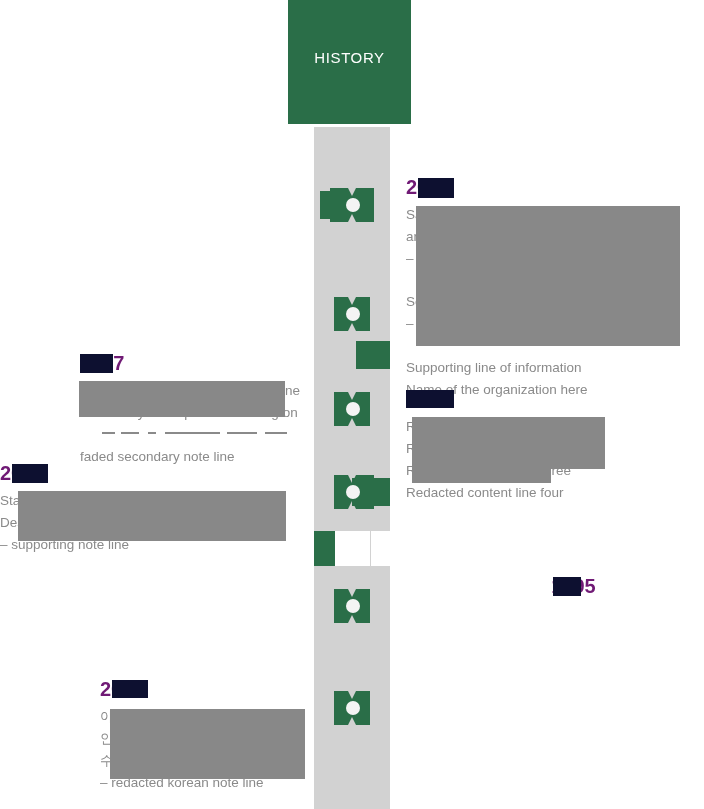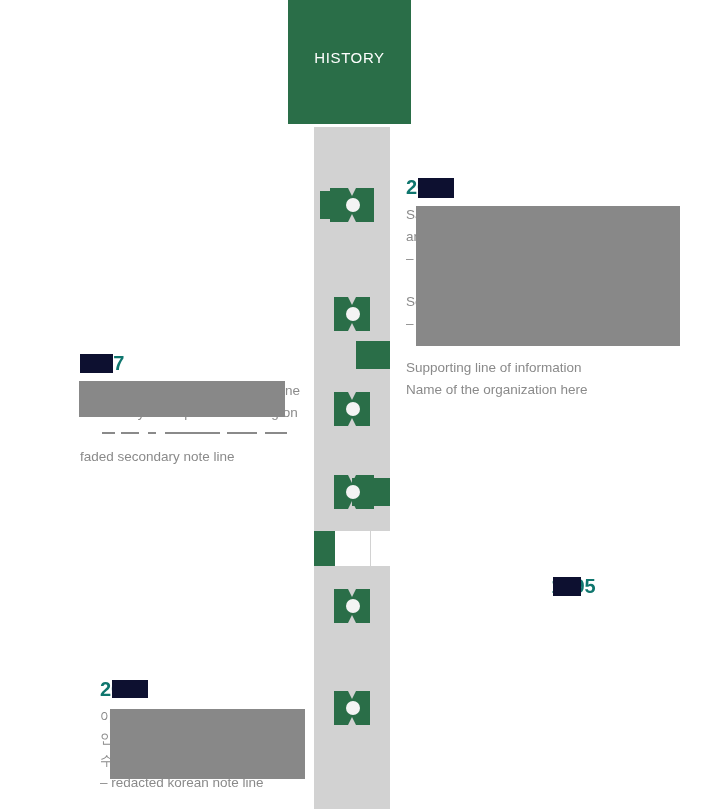--- a/index.html
+++ b/index.html
@@ -116,21 +116,21 @@
     background: #2a6e48;
   }
 
   
   .entry {
     position: absolute;
   }
   .entry .year {
     font-size: 20px;
     font-weight: bold;
-    color: #0f766e;
+    color: #701a75;
     line-height: 1.1;
     margin-bottom: 6px;
     white-space: nowrap;
     position: relative;
     display: inline-block;
   }
   .entry .body {
     font-size: 13.5px;
     line-height: 1.62;
     color: #8a8a8a;
@@ -174,37 +174,50 @@
 and a continuation of the heading
 –  redacted descriptive line
 
 Secondary heading line of text items s
 –  redacted descriptive line
 
 Supporting line of information
 Name of the organization here<span class="redact" style="left:10px; top:2px; width:264px; height:140px;"></span></div>
   </div>
 
+  <div class="entry right-side" style="left:406px; top:388px; width:230px;">
+    <div class="year">2010<span class="redact-dark" style="left:0px; top:2px; width:48px; height:18px;"></span></div>
+    <div class="body">Redacted content line one g
+Redacted content line two s
+Redacted content line three
+Redacted content line four<span class="redact" style="left:6px; top:1px; width:193px; height:52px;"></span><span class="redact" style="left:6px; top:53px; width:139px; height:14px;"></span></div>
+  </div>
 
   <div class="entry left-side" style="left:80px; top:308px; width:225px;margin-top:44px;">
     <div class="year">1997<span class="redact-dark" style="left:0px; top:2px; width:33px; height:19px;"></span></div>
     <div class="body">Title of the achievement or milestone
 Secondary description continuing on
 
 faded secondary note line<span class="redact" style="left:-1px; top:1px; width:206px; height:36px;"></span></div>
     <div>
       <span class="ghost-line" style="left:22px; top:80px; width:13px;"></span>
       <span class="ghost-line" style="left:41px; top:80px; width:18px;"></span>
       <span class="ghost-line" style="left:68px; top:80px; width:8px;"></span>
       <span class="ghost-line" style="left:85px; top:80px; width:55px;"></span>
       <span class="ghost-line" style="left:147px; top:80px; width:30px;"></span>
       <span class="ghost-line" style="left:185px; top:80px; width:22px;"></span>
     </div>
   </div>
 
+  <div class="entry left-side" style="left:0px; top:462px; width:290px;">
+    <div class="year">2005<span class="redact-dark" style="left:12px; top:2px; width:36px; height:19px;"></span></div>
+    <div class="body">Start of the heading text line here
+Description of the award received
+–  supporting note line<span class="redact" style="left:18px; top:1px; width:268px; height:50px;"></span></div>
+  </div>
 
   <div class="entry right-side" style="left:426px; top:575px; width:295px;text-align:center;">
     <div class="year">1995<span class="redact-dark" style="left:2px; top:2px; width:28px; height:19px;"></span></div>
   </div>
 
   <div class="entry left-side" style="left:100px; top:678px; width:210px;">
     <div class="year">2000<span class="redact-dark" style="left:12px; top:2px; width:36px; height:18px;"></span></div>
     <div class="body">아 redacted korean line one
 인 redacted korean line two
 수 redacted korean line three

